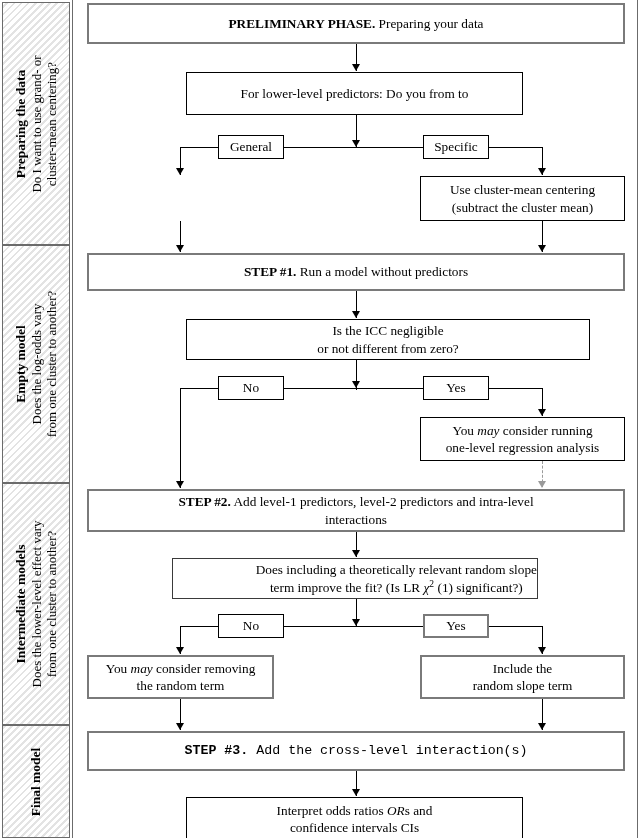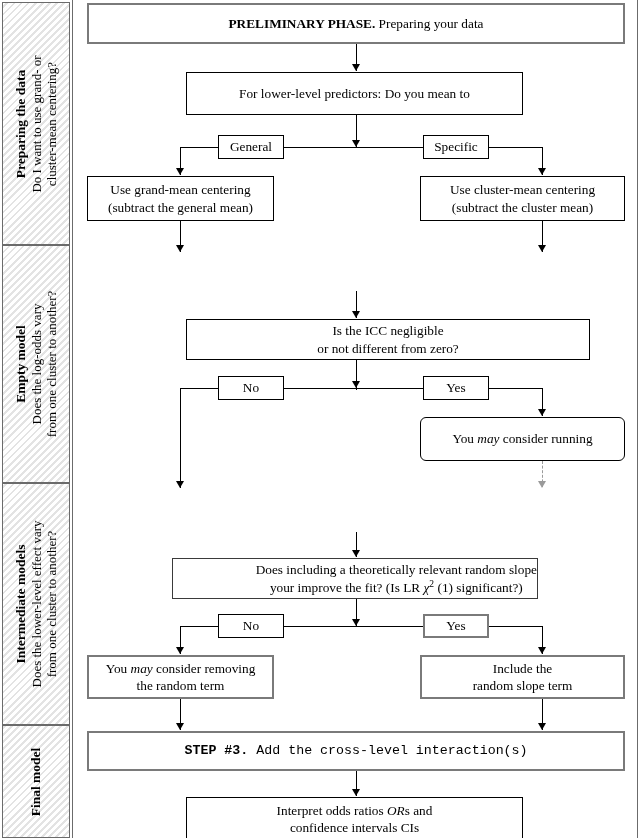--- a/index.html
+++ b/index.html
@@ -176,21 +176,21 @@
 
     <div class="box bd-thick" style="left:14px; top:3px; width:538px; height:41px;">
       <span><b>PRELIMINARY PHASE.</b><span> Preparing your data</span></span>
     </div>
 
     <div class="vline" style="left:283px; top:44px; height:27px;"></div>
     <div class="arrow" style="left:279px; top:64px;"></div>
 
     <div class="box bd-thin" style="left:113px; top:72px; width:337px; height:43px;">
       <span>
-        <span>For lower-level predictors: Do you mean to</span><br>
+        <span>For lower-level predictors: Do you from to</span><br>
       </span>
     </div>
 
     <div class="vline" style="left:283px; top:115px; height:32px;"></div>
     <div class="arrow" style="left:279px; top:140px;"></div>
 
     <div class="hline" style="left:107px; top:147px; width:362px;"></div>
 
     <div class="label-box bd-thin" style="left:145px; top:135px; width:66px; height:24px;">
       <span>General</span>
@@ -199,39 +199,36 @@
     <div class="label-box bd-thin" style="left:350px; top:135px; width:66px; height:24px;">
       <span>Specific</span>
     </div>
 
     <div class="vline" style="left:107px; top:147px; height:28px;"></div>
     <div class="arrow" style="left:103px; top:168px;"></div>
 
     <div class="vline" style="left:469px; top:147px; height:28px;"></div>
     <div class="arrow" style="left:465px; top:168px;"></div>
 
-    <div class="box bd-thin" style="left:14px; top:176px; width:187px; height:45px;">
-      <span>
-        <span>Use grand-mean centering</span><br>
-        <span>(subtract the general mean)</span>
-      </span>
-    </div>
 
     <div class="box bd-thin" style="left:347px; top:176px; width:205px; height:45px;justify-content:center;">
       <span>
         <span>Use cluster-mean centering</span><br>
         <span>(subtract the cluster mean)</span>
       </span>
     </div>
 
     <div class="vline" style="left:107px; top:221px; height:31px;"></div>
     <div class="arrow" style="left:103px; top:245px;"></div>
     <div class="vline" style="left:469px; top:221px; height:31px;"></div>
     <div class="arrow" style="left:465px; top:245px;"></div>
 
+    <div class="box bd-thick" style="left:14px; top:253px; width:538px; height:38px;">
+      <span><b>STEP #1.</b><span> Run a model without predictors</span></span>
+    </div>
 
     <div class="vline" style="left:283px; top:291px; height:27px;"></div>
     <div class="arrow" style="left:279px; top:311px;"></div>
 
     <div class="box bd-thin" style="left:113px; top:319px; width:404px; height:41px;">
       <span>
         <span>Is the ICC negligible</span><br>
         <span>or not different from zero?</span>
       </span>
     </div>
@@ -246,37 +243,41 @@
     <div class="label-box bd-thin" style="left:350px; top:376px; width:66px; height:24px;">
       <span>Yes</span>
     </div>
 
     <div class="vline" style="left:107px; top:388px; height:100px;"></div>
     <div class="arrow" style="left:103px; top:481px;"></div>
 
     <div class="vline" style="left:469px; top:388px; height:28px;"></div>
     <div class="arrow" style="left:465px; top:409px;"></div>
 
-    <div class="box bd-thin" style="left:347px; top:417px; width:205px; height:44px;border-radius:6px;">
+    <div class="box bd-thin" style="left:347px; top:417px; width:205px; height:44px;">
       <span>
         <span>You </span><i>may</i><span> consider running</span><br>
+        <span>one-level regression analysis</span>
       </span>
     </div>
 
     <div class="vline dash" style="left:469px; top:461px; height:26px;"></div>
     <div class="arrow gray" style="left:465px; top:481px;"></div>
 
+    <div class="box bd-thick" style="left:14px; top:489px; width:538px; height:43px;">
+      <span><b>STEP #2.</b><span> Add level-1 predictors, level-2 predictors and intra-level</span><br><span>interactions</span></span>
+    </div>
 
     <div class="vline" style="left:283px; top:532px; height:25px;"></div>
     <div class="arrow" style="left:279px; top:550px;"></div>
 
     <div class="box bd-mix" style="left:99px; top:558px; width:366px; height:41px;">
       <span>
         <span>Does including a theoretically relevant random slope</span><br>
-        <span>your improve the fit? (Is LR </span><i>χ</i><span class="sup">2</span><span> (1) significant?)</span>
+        <span>term improve the fit? (Is LR </span><i>χ</i><span class="sup">2</span><span> (1) significant?)</span>
       </span>
     </div>
 
     <div class="vline" style="left:283px; top:599px; height:28px;"></div>
     <div class="arrow" style="left:279px; top:619px;"></div>
     <div class="hline" style="left:107px; top:626px; width:362px;"></div>
 
     <div class="label-box bd-thin" style="left:145px; top:614px; width:66px; height:24px;">
       <span>No</span>
     </div>

